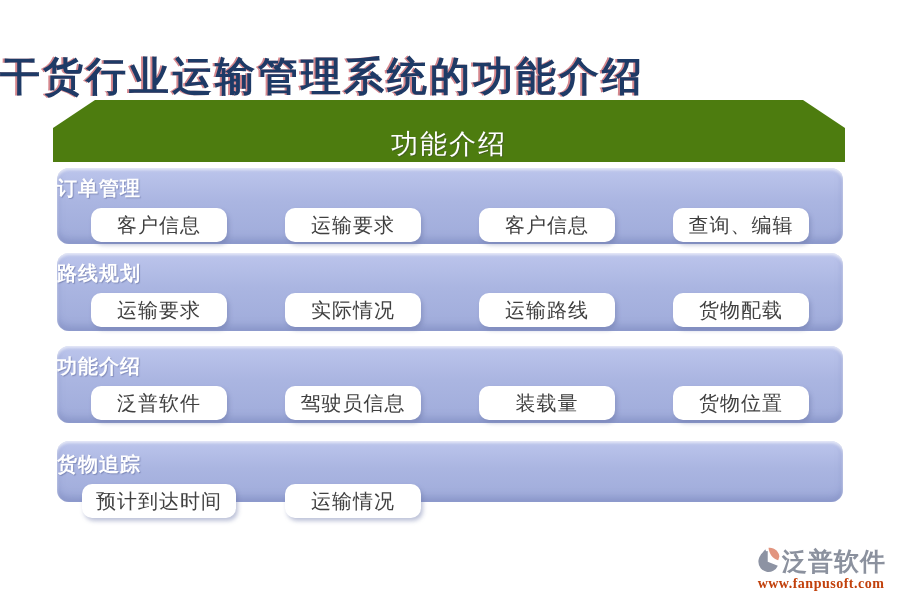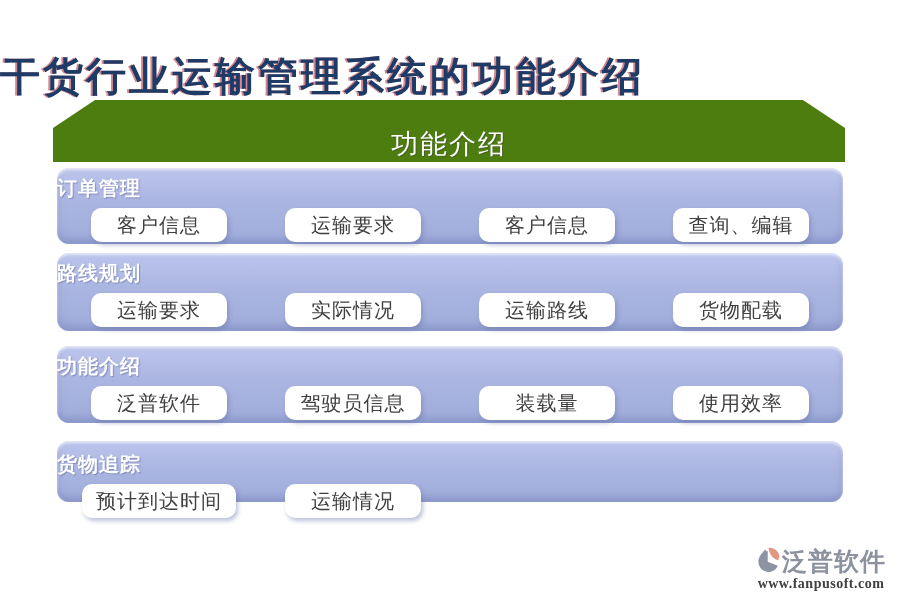--- a/index.html
+++ b/index.html
@@ -56,21 +56,21 @@
     box-shadow:2px 3px 4px rgba(108,120,168,0.45);
     padding:0 14px;box-sizing:border-box;cursor:pointer;white-space:nowrap;
   }
   
   .brand{position:absolute;right:14px;bottom:8px;text-align:center;}
   .brand-row{display:flex;align-items:center;justify-content:flex-end;gap:1px;}
   .brand-name{
     font-size:25px;font-weight:700;color:#8b919e;letter-spacing:1px;line-height:1;
   }
   .brand-url{
-    font-size:14px;font-weight:700;color:#404040;margin-top:1px;letter-spacing:0.5px;
+    font-size:14px;font-weight:700;color:#c2410c;margin-top:1px;letter-spacing:0.5px;
   }
   .logo-icon{display:inline-block;line-height:0;}
 </style>
 </head>
 <body>
 
 <div class="stage">
 
   <h1 class="page-title">干货行业运输管理系统的功能介绍</h1>
 
@@ -97,21 +97,21 @@
       <div class="chip">货物配载</div>
     </div>
   </div>
 
   <div class="panel panel-3">
     <div class="panel-title">功能介绍</div>
     <div class="chips">
       <div class="chip">泛普软件</div>
       <div class="chip">驾驶员信息</div>
       <div class="chip">装载量</div>
-      <div class="chip">使用效率</div>
+      <div class="chip">货物位置</div>
     </div>
   </div>
 
   <div class="panel panel-4">
     <div class="panel-title">货物追踪</div>
     <div class="chips">
       <div class="chip">预计到达时间</div>
       <div class="chip">运输情况</div>
     </div>
   </div>

